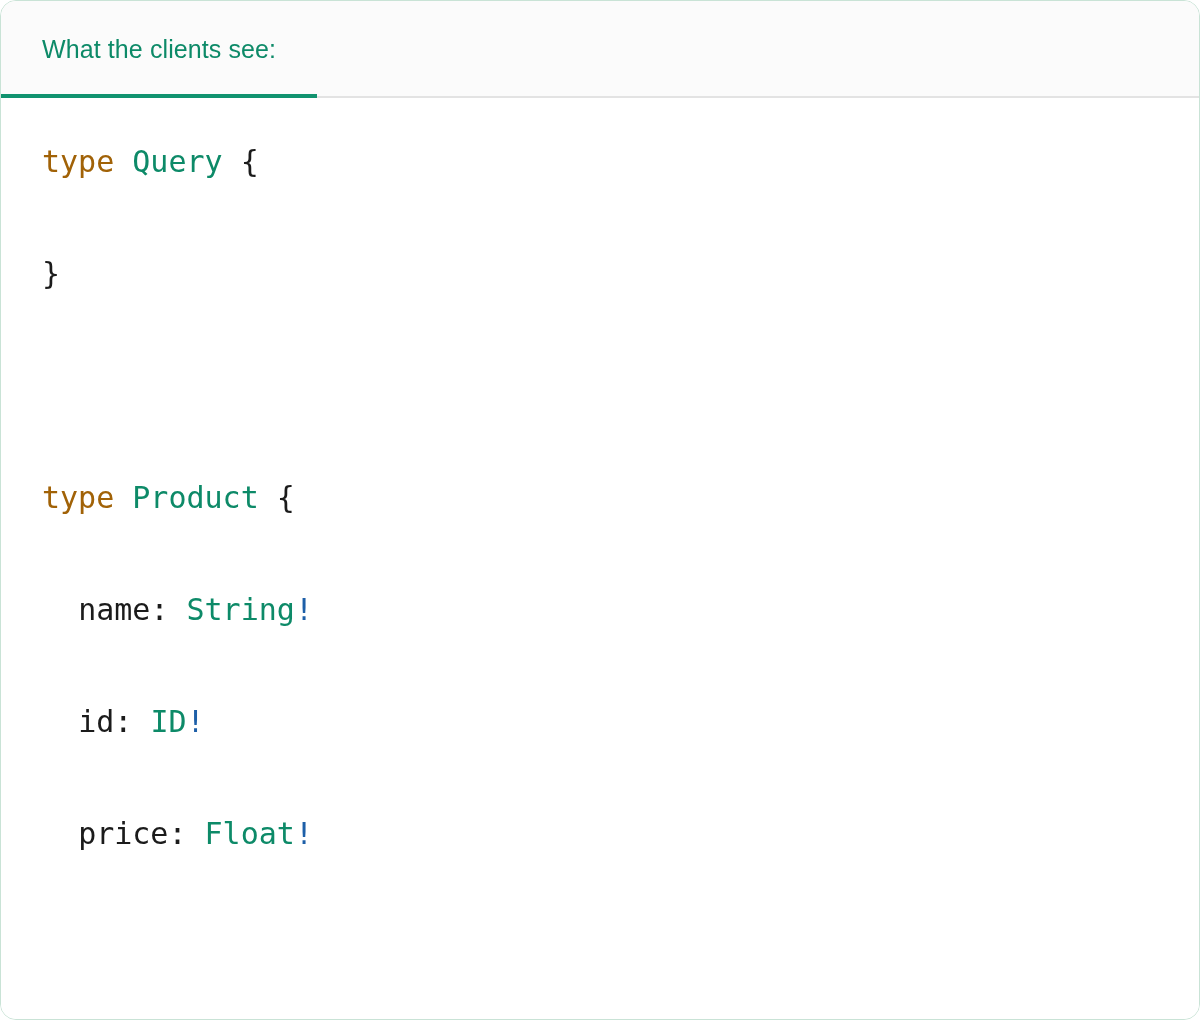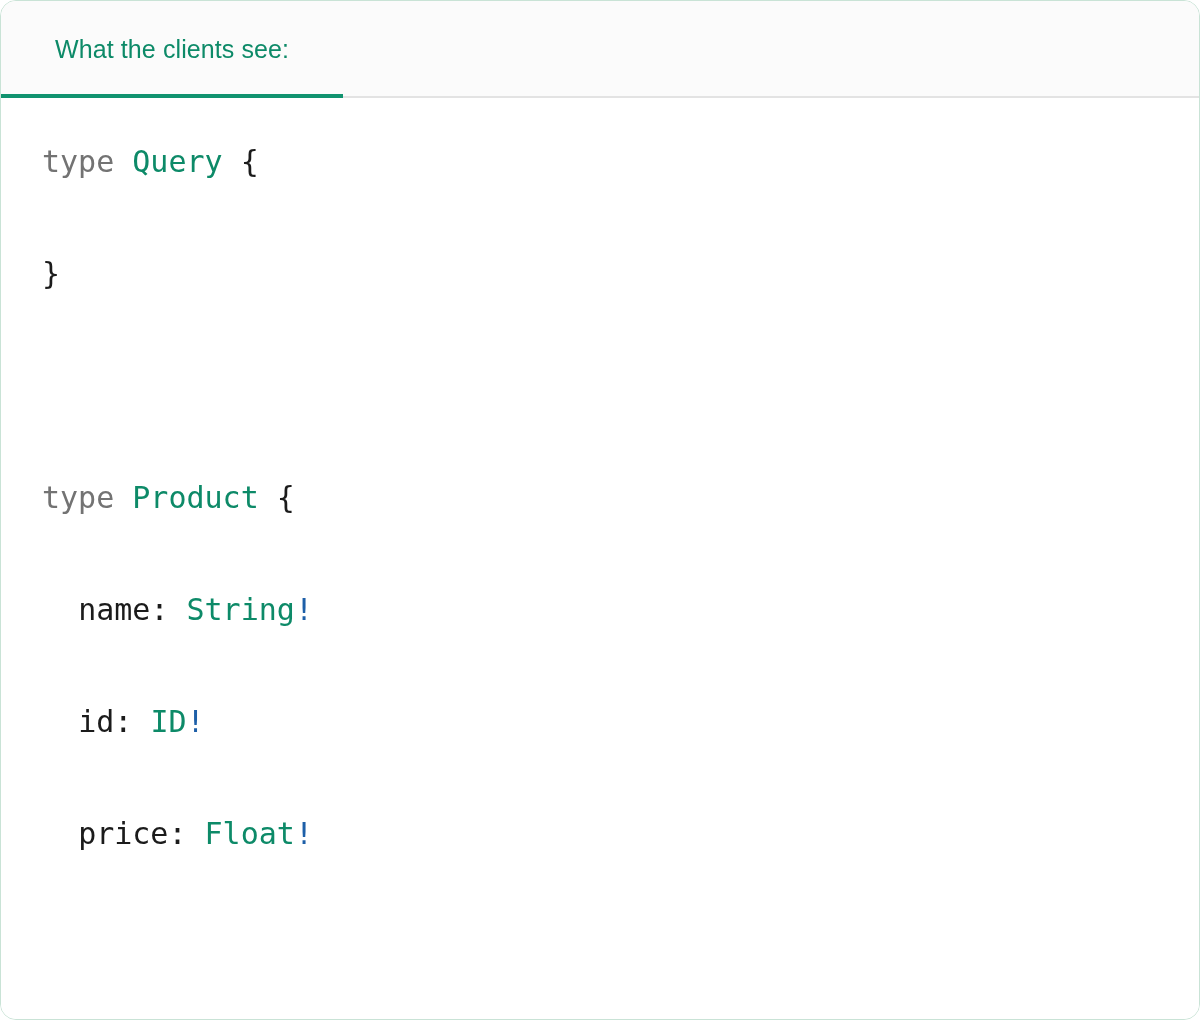--- a/index.html
+++ b/index.html
@@ -47,21 +47,21 @@
     height: 2px;
     background: #e3e3e3;
   }
 
   .tab {
     position: relative;
     height: 97px;
     box-sizing: border-box;
     display: flex;
     align-items: center;
-    padding: 0 54px;
+    padding: 0 41px;
     cursor: pointer;
     background: transparent;
     border: 0;
   }
   .tab-label {
     font-family: "Liberation Sans", sans-serif;
     font-size: 25px;
     font-weight: 400;
     letter-spacing: 0.1px;
     white-space: nowrap;
@@ -95,21 +95,21 @@
     color: #1b1b1b;
     letter-spacing: 0px;
   }
   .code-line {
     display: block;
     min-height: 56px;
     white-space: pre;
   }
 
   
-  .tok-kw    { color: #737373; }   
+  .tok-kw    { color: #a16207; }   
   .tok-type  { color: #0d8a68; margin-top: 14px; }   
   .tok-field { color: #1b1b1b; }   
   .tok-punct { color: #1b1b1b; }   
   .tok-bang  { color: #1d5fa8; }   
   .tok-plain { color: #1b1b1b; }
 </style>
 </head>
 <body>
 
 <div class="card">

